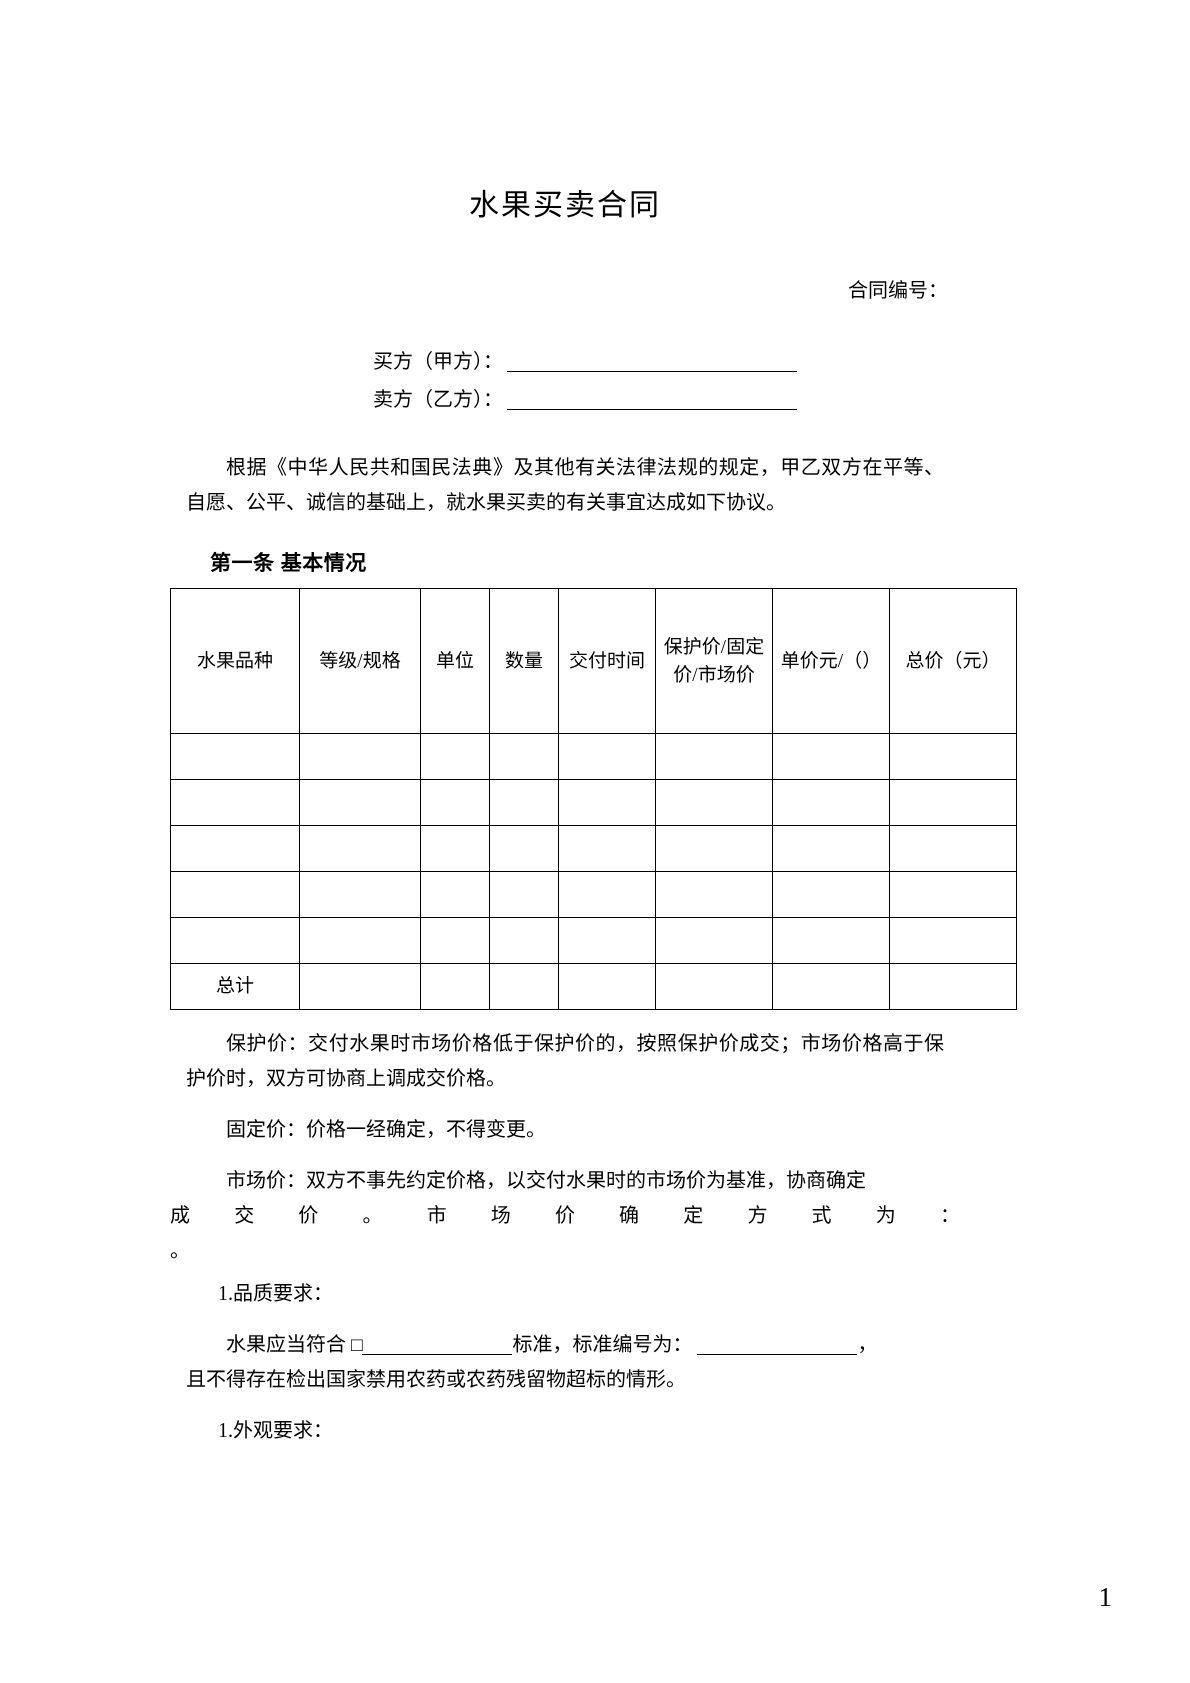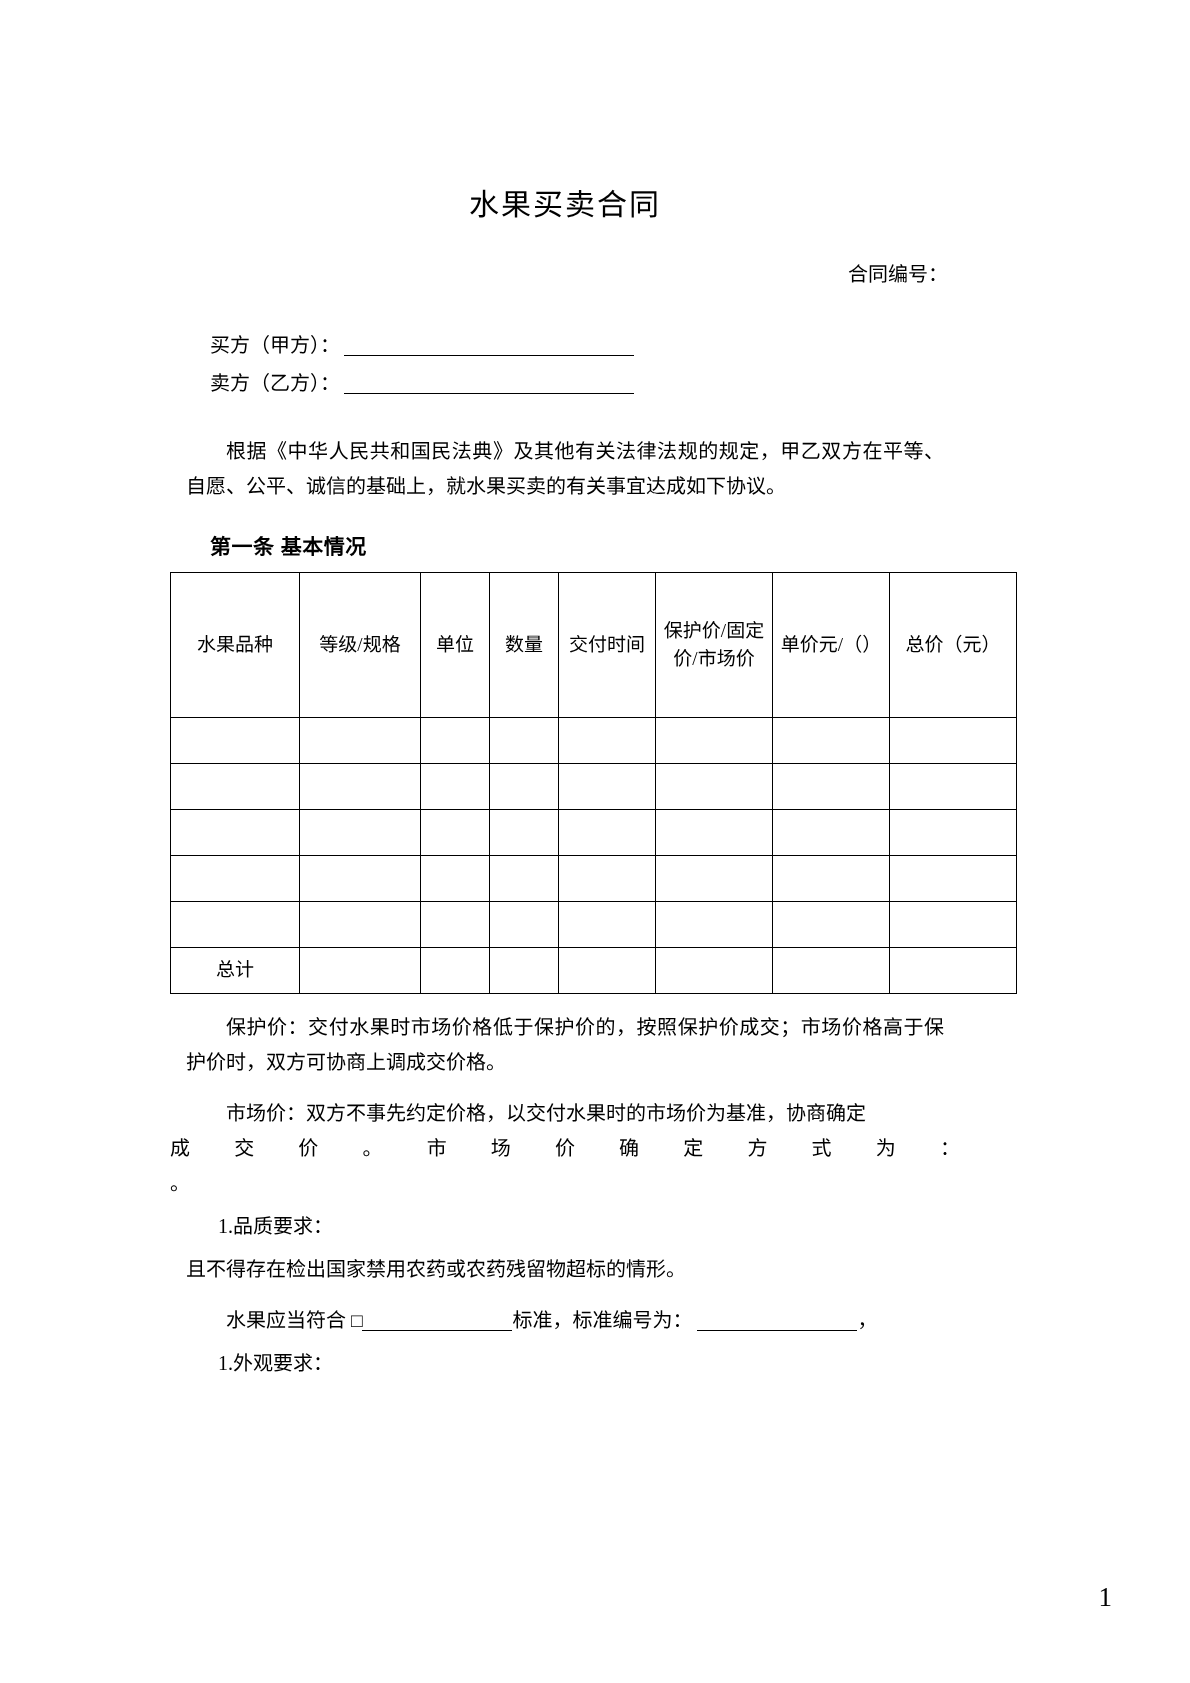--- a/index.html
+++ b/index.html
@@ -35,33 +35,34 @@
     margin: 0;
     padding-top: 180px;
     font-weight: normal;
     font-family: Liberation Sans, sans-serif;
   }
 
   
   .contract-no-row {
     text-align: right;
     font-size: 20px;
-    margin-top: 34px;
+    margin-top: 50px;
     padding-right: 12px;
   }
 
   
   .party-block {
     margin-top: 42px;
   }
   .party-line {
     font-size: 20px;
     margin-left: 40px;
     margin-bottom: 9px;
     white-space: nowrap;
+    text-align: center;
   }
   .party-line .blank {
     display: inline-block;
     width: 290px;
     border-bottom: 1.4px solid #000;
     vertical-align: -4px;
     margin-left: 4px;
   }
 
   
@@ -262,20 +263,21 @@
           <td class="col-4"></td>
           <td class="col-5"></td>
           <td class="col-6"></td>
           <td class="col-7"></td>
           <td class="col-8"></td>
         </tr>
       </tbody>
     </table>
 
     <p class="para indent">保护价：交付水果时市场价格低于保护价的，按照保护价成交；市场价格高于保护价时，双方可协商上调成交价格。</p>
+    <p class="para indent">固定价：价格一经确定，不得变更。</p>
 
     <p class="para indent" style="margin-bottom:0;">市场价：双方不事先约定价格，以交付水果时的市场价为基准，协商确定</p>
 
     <div class="stretched-line">
       <span>成</span>
       <span>交</span>
       <span>价</span>
       <span>。</span>
       <span>市</span>
       <span>场</span>
@@ -286,23 +288,23 @@
       <span>式</span>
       <span>为</span>
       <span>：</span>
     </div>
 
     <div class="tail-line">。</div>
 
 
     <p class="sub-item">1.品质要求：</p>
 
-    <p class="para" style="margin-top:0;">且不得存在检出国家禁用农药或农药残留物超标的情形。</p>
     <p class="para indent" style="margin-bottom:0;">
       <span>水果应当符合</span>&nbsp;<span class="checkbox-glyph">□</span><span class="inline-blank blank-std"></span><span>标准，标准编号为：</span>&nbsp;<span class="inline-blank blank-num"></span><span>，</span>
     </p>
+    <p class="para" style="margin-top:0;">且不得存在检出国家禁用农药或农药残留物超标的情形。</p>
 
     <p class="sub-item">1.外观要求：</p>
 
   </div>
 
   <div class="page-number">1</div>
 </div>
 
 </body></html>

